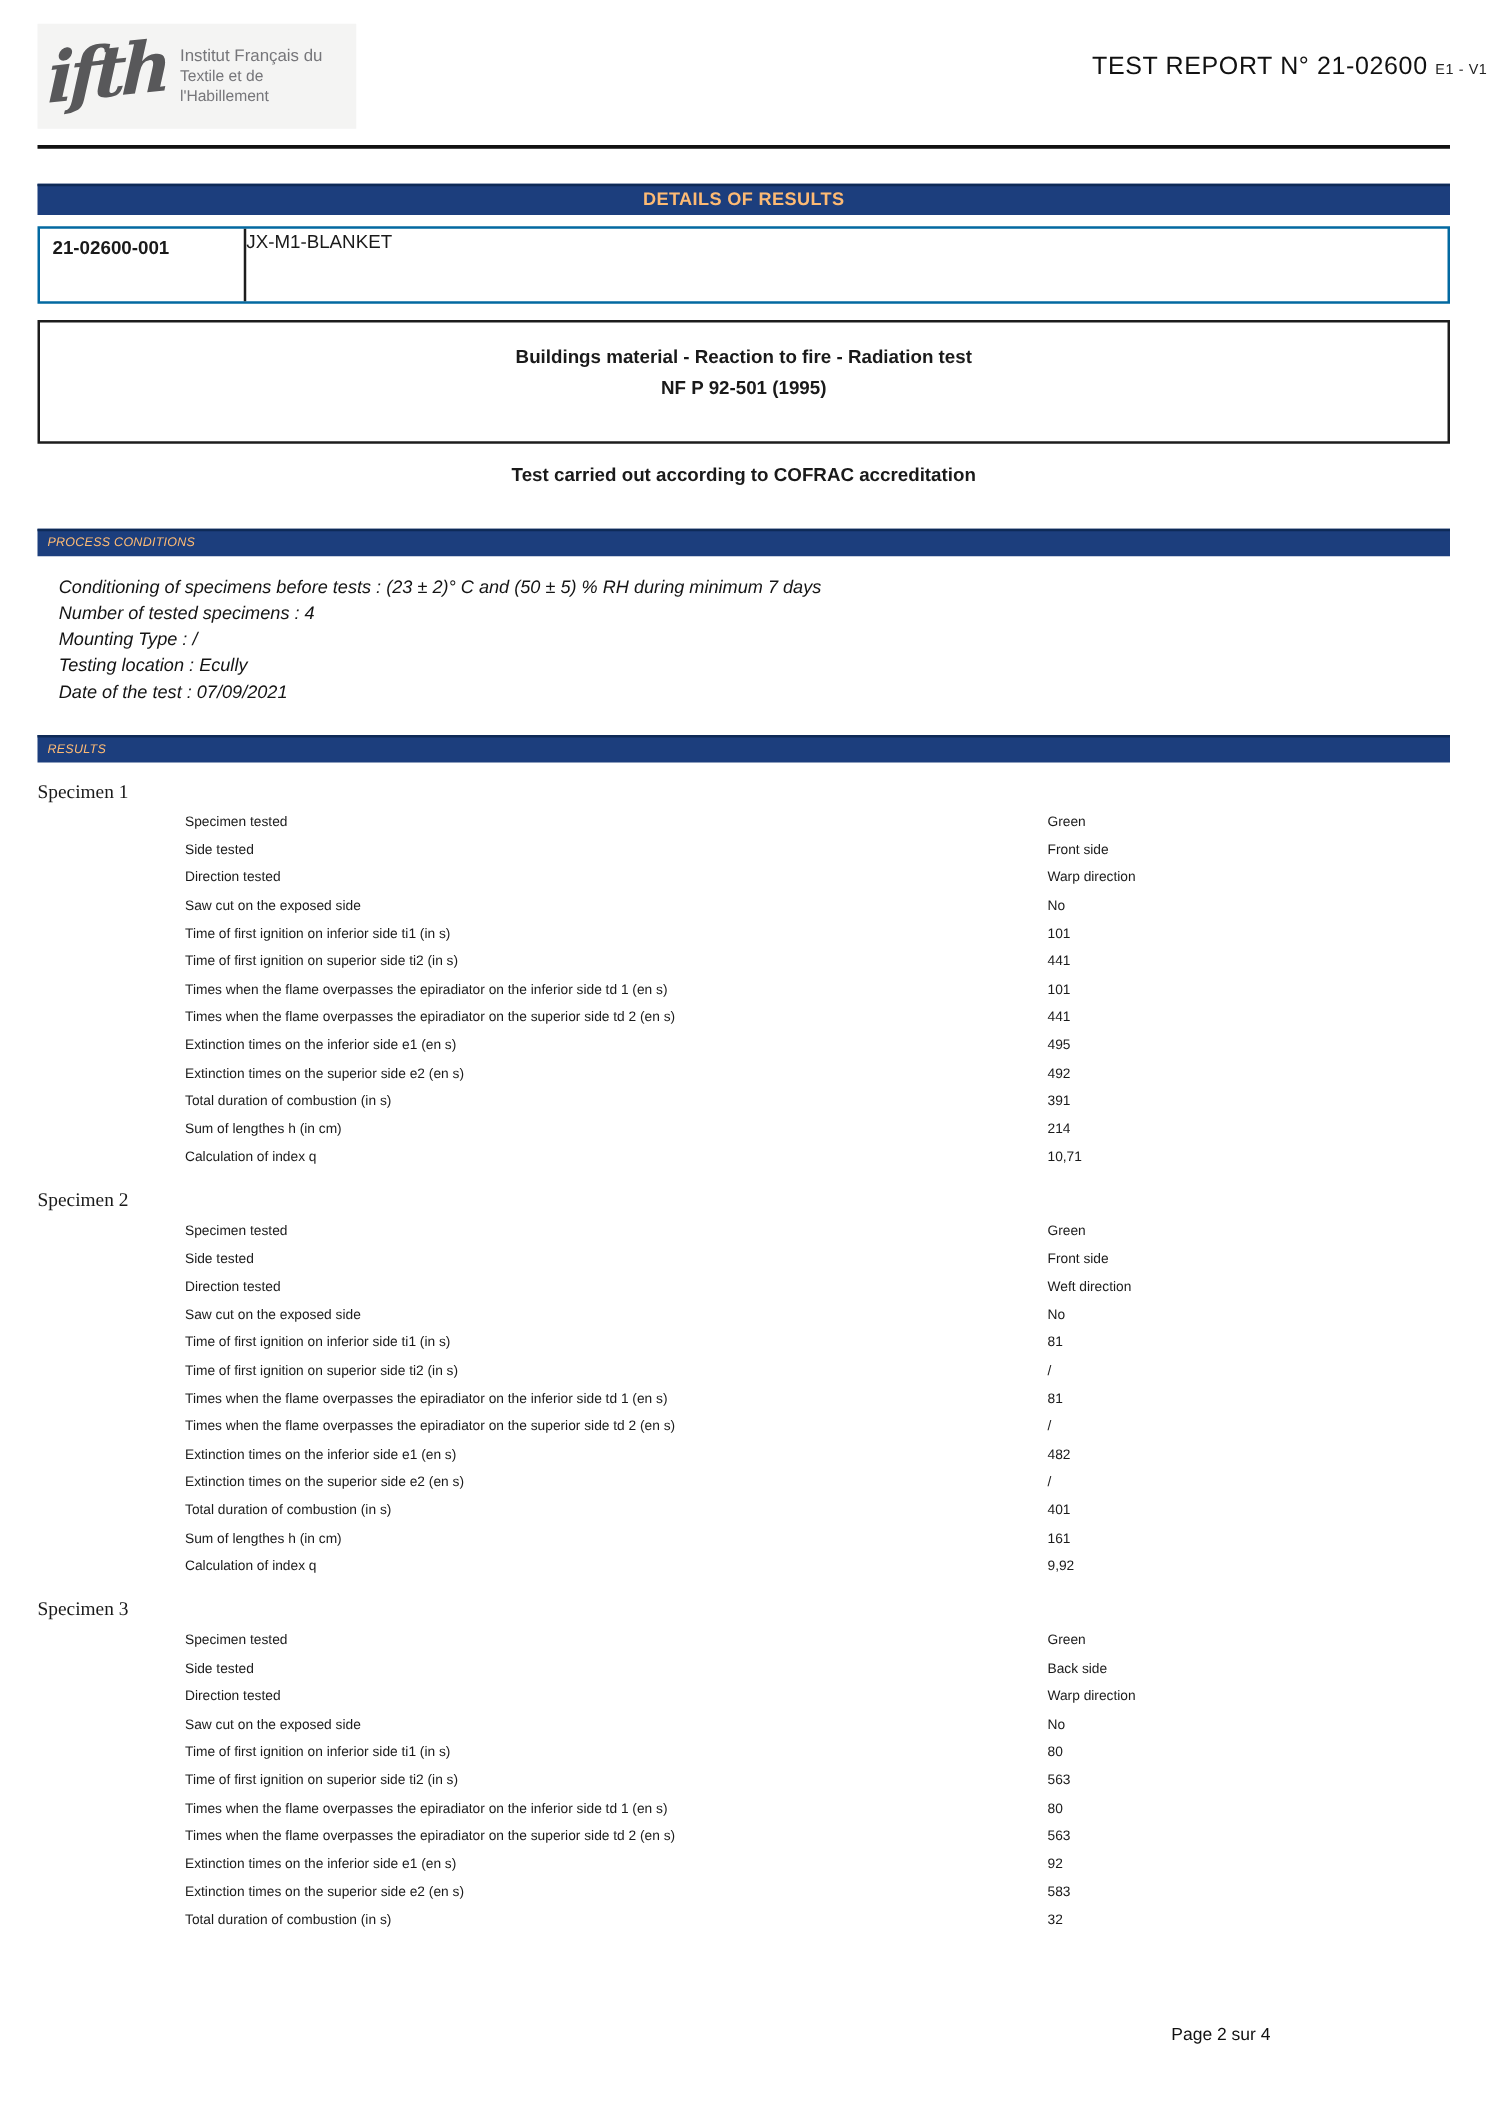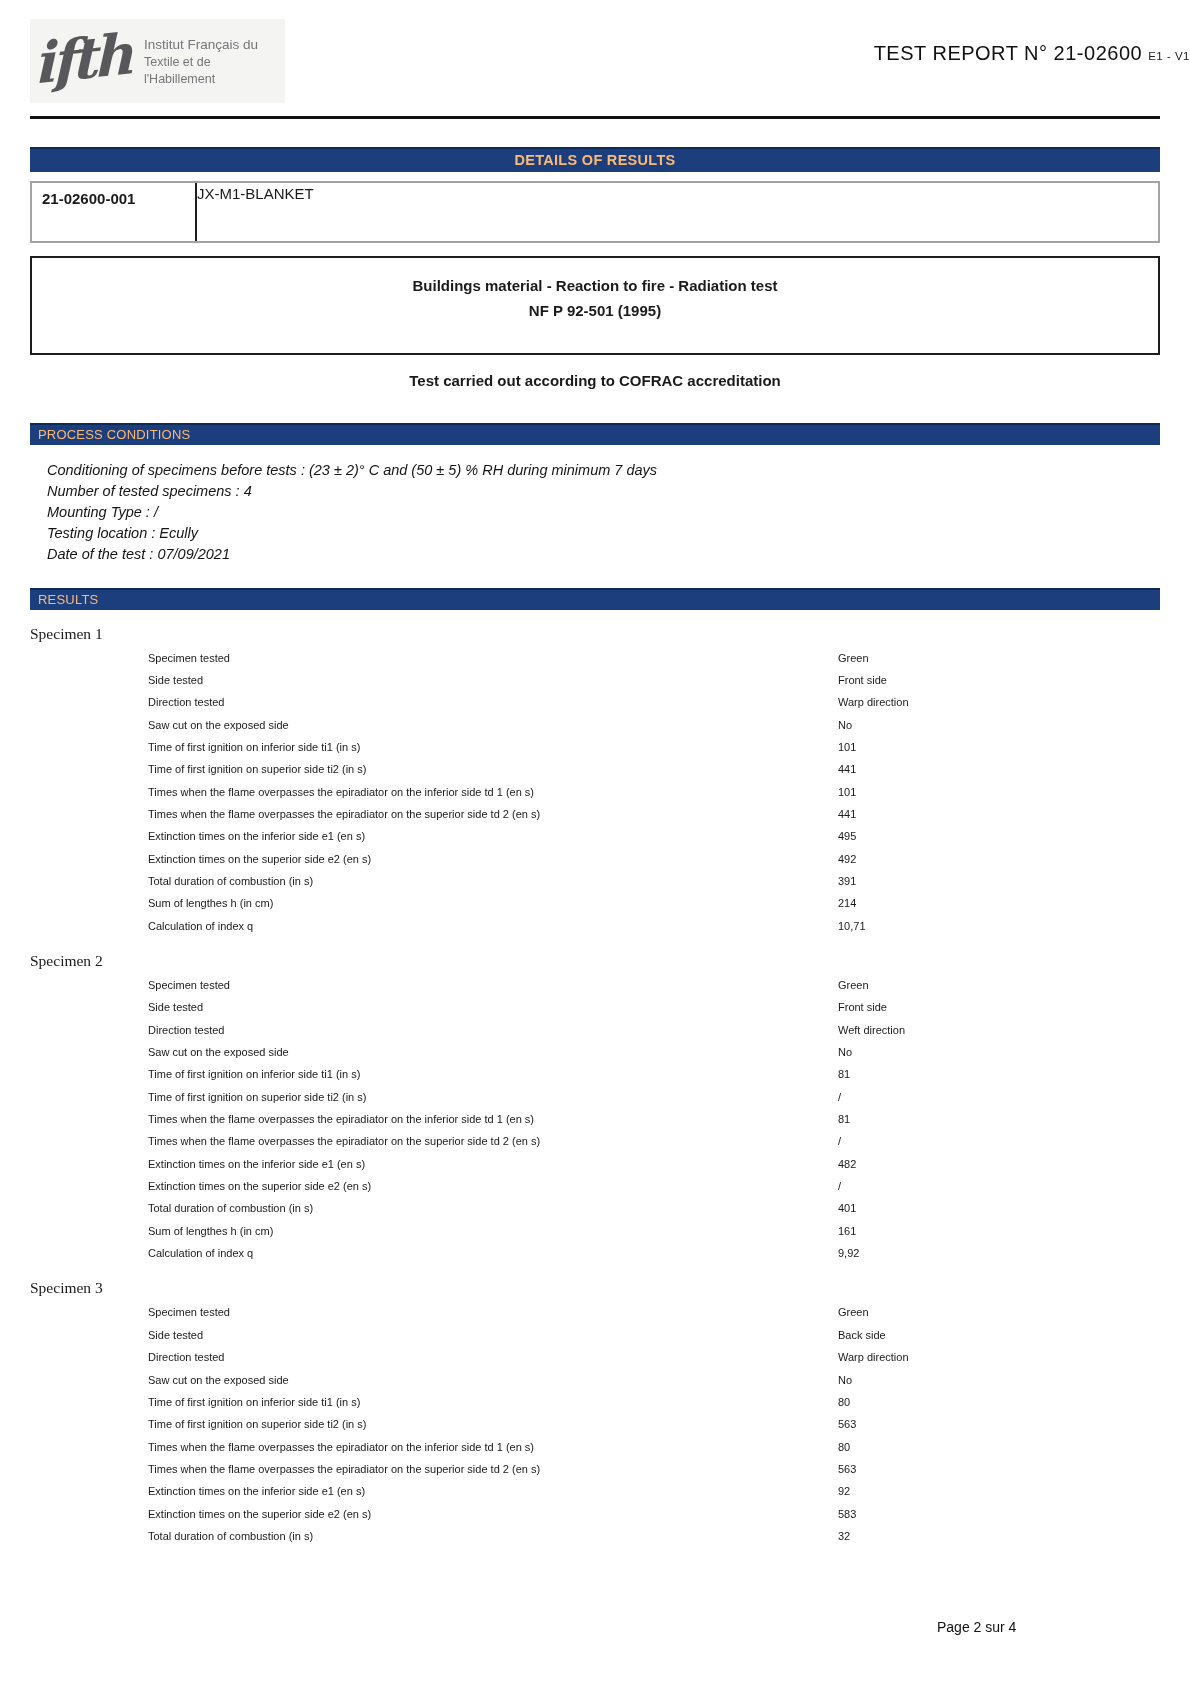--- a/index.html
+++ b/index.html
@@ -48,28 +48,28 @@
     color:#fdba74;
   }
   .banner.center {
     margin-top:29px;
     height:23px; line-height:23px;
     text-align:center; font-weight:bold; font-size:14.5px;
     letter-spacing:0.3px;
   }
   .banner.left {
     height:20px; line-height:20px;
-    padding-left:8px; font-size:13px; letter-spacing:0.2px;
+    padding-left:8px; font-size:10px; letter-spacing:0.2px;font-style:italic;
   }
   .banner.process { margin-top:34px; }
   .banner.results { margin-top:23px; }
   
   .sample-table {
     margin:9px 30px 0 30px;
-    border:2px solid #a3a3a3;
+    border:2px solid #0369a1;
     display:flex; height:58px;
     font-size:15px;
   }
   .sample-ref {
     width:153px; border-right:2px solid #1d1d1d;
     padding:7px 0 0 10px; font-weight:bold;
   }
   .sample-name { flex:1; text-align:left; padding-top:2px; }
   
   .standard-box {

